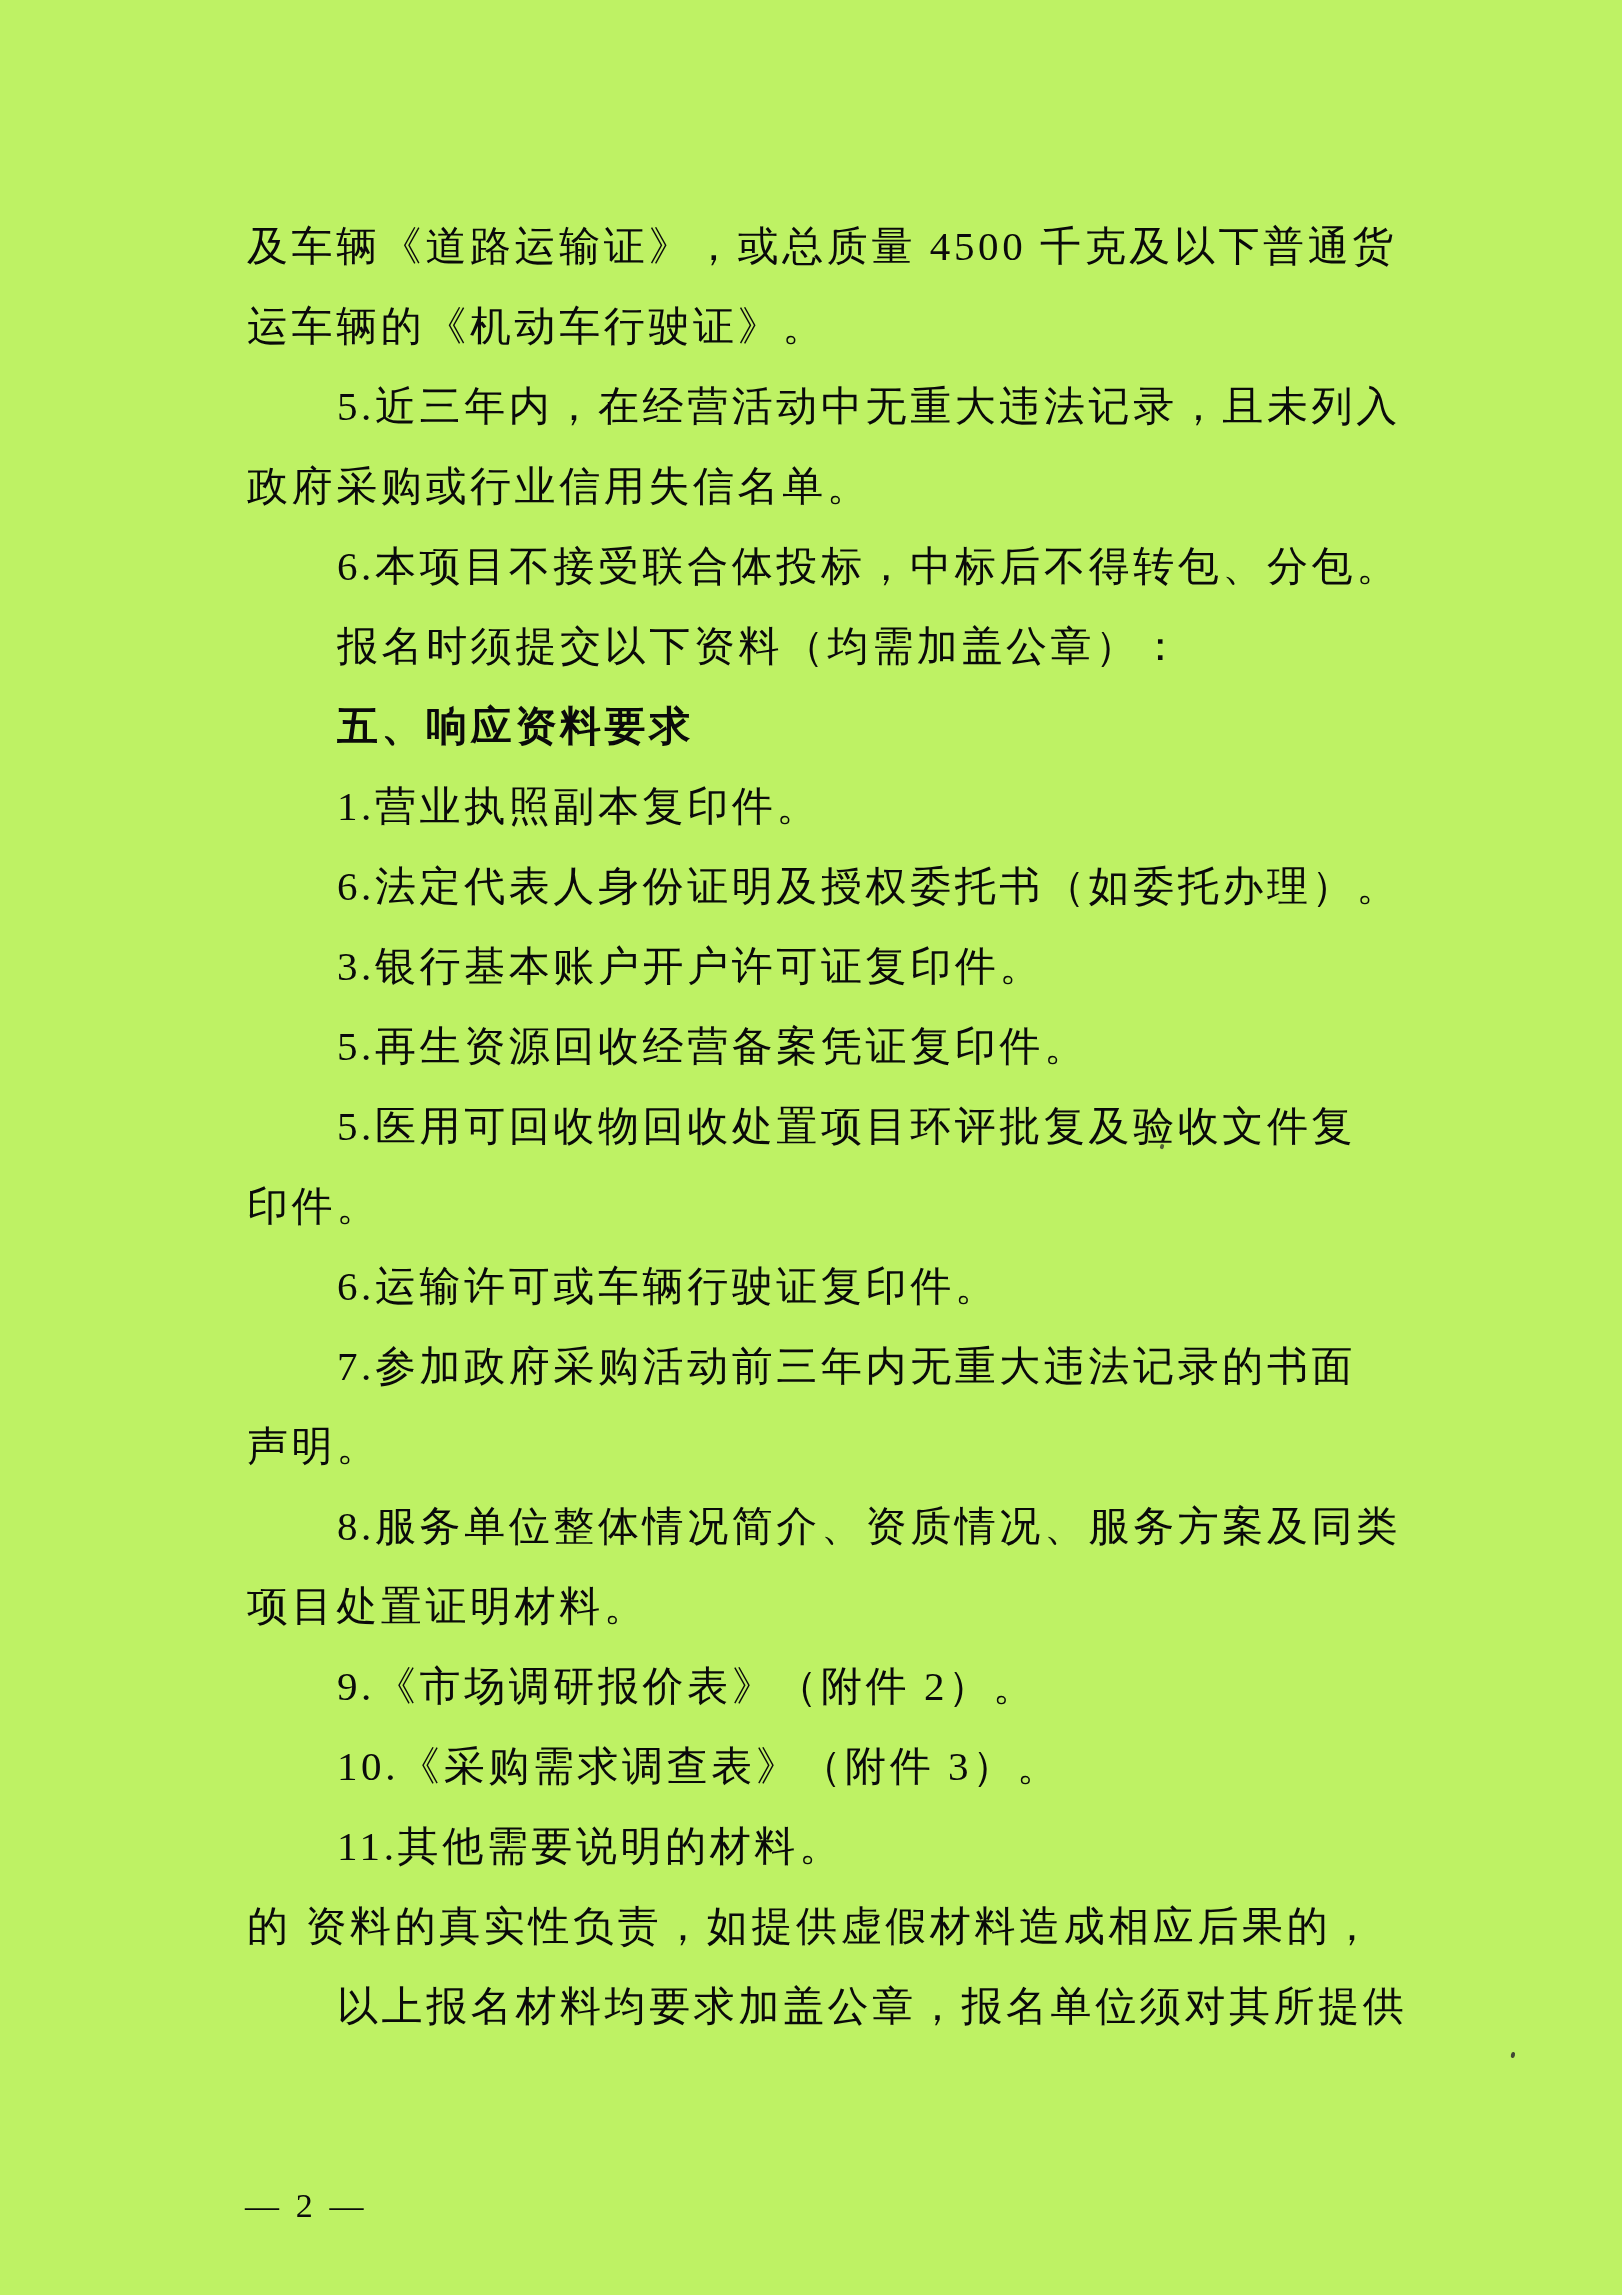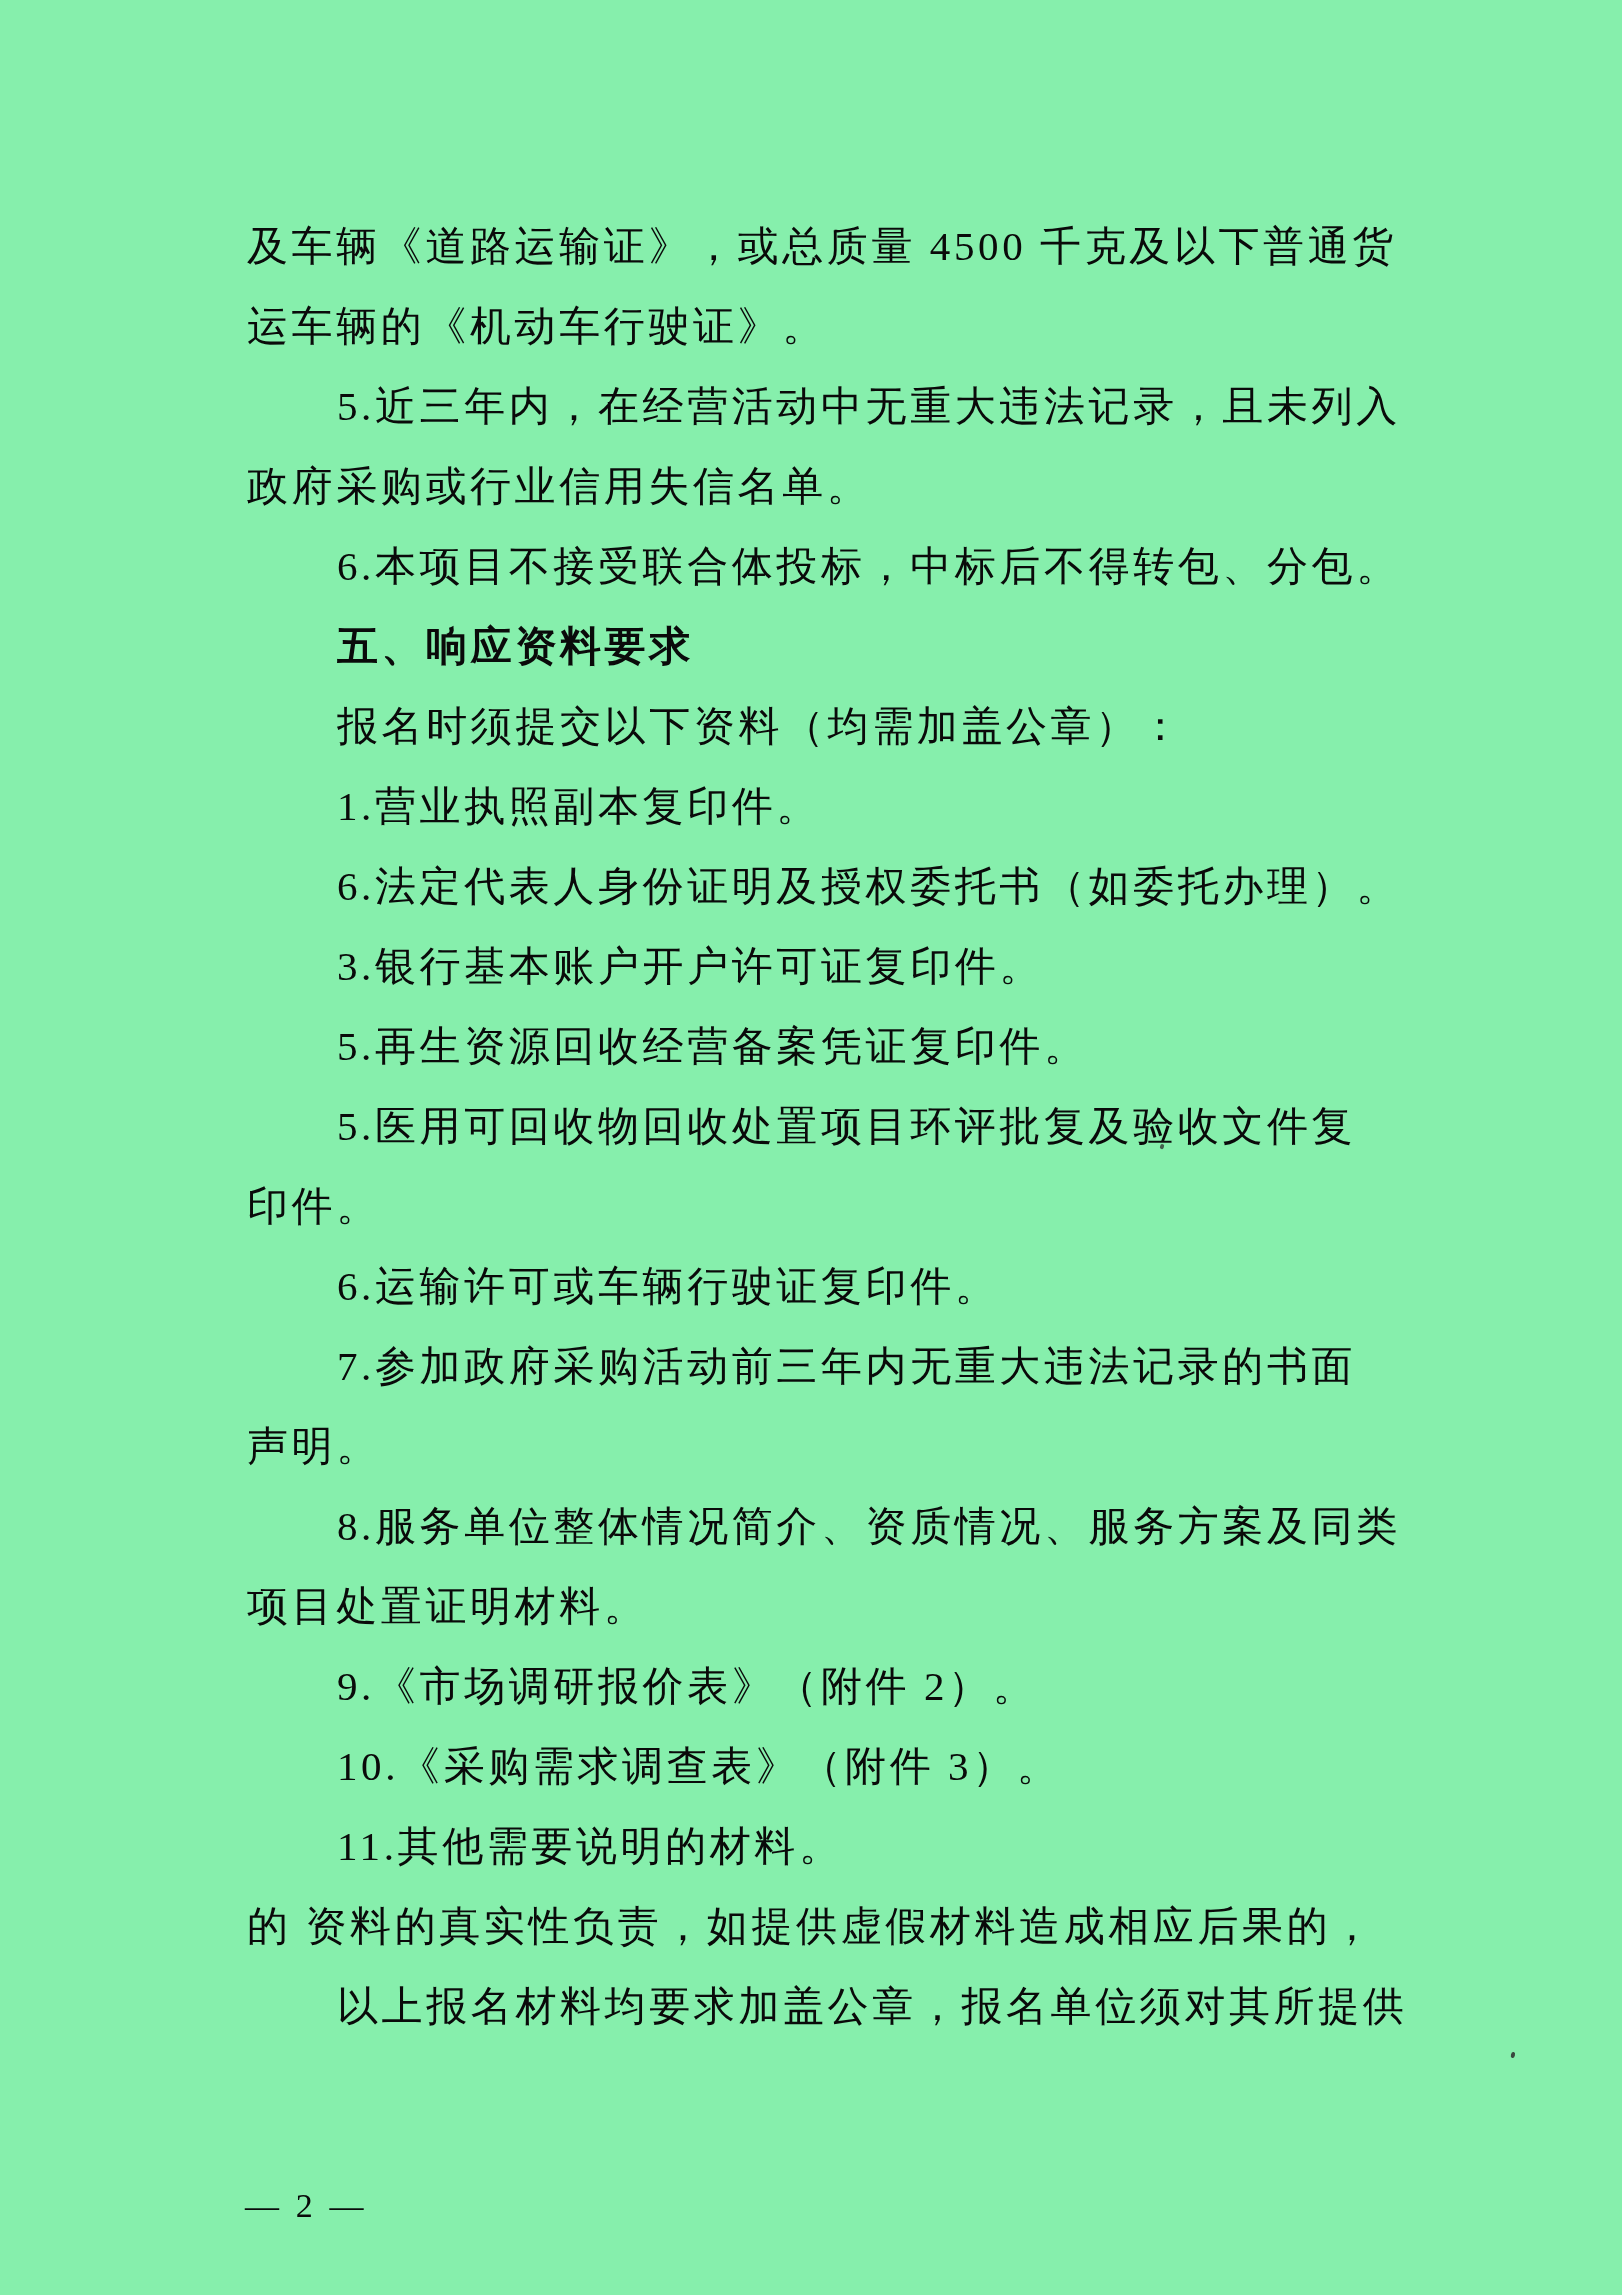--- a/index.html
+++ b/index.html
@@ -4,21 +4,21 @@
 <style>
   html, body {
     margin: 0;
     padding: 0;
     background: #e8e8e8;
   }
   .page {
     position: relative;
     width: 1622px;
     height: 2295px;
-    background: #86efac;
+    background: #bef264;
     font-family: "Liberation Serif", serif;
     color: #000000;
     overflow: hidden;
   }
   .content {
     position: absolute;
     left: 247px;
     top: 206px;
     width: 1149px;
   }
@@ -73,22 +73,22 @@
 <body>
 
 <div class="page">
 
   <div class="content" id="lines-container">
       <div class="line">及车辆《道路运输证》，或总质量 4500 千克及以下普通货</div>
       <div class="line">运车辆的《机动车行驶证》。</div>
       <div class="line indent">5.近三年内，在经营活动中无重大违法记录，且未列入</div>
       <div class="line">政府采购或行业信用失信名单。</div>
       <div class="line indent">6.本项目不接受联合体投标，中标后不得转包、分包。</div>
+      <div class="line indent">报名时须提交以下资料（均需加盖公章）：</div>
       <div class="line indent bold">五、响应资料要求</div>
-      <div class="line indent">报名时须提交以下资料（均需加盖公章）：</div>
       <div class="line indent">1.营业执照副本复印件。</div>
       <div class="line indent">6.法定代表人身份证明及授权委托书（如委托办理）。</div>
       <div class="line indent">3.银行基本账户开户许可证复印件。</div>
       <div class="line indent">5.再生资源回收经营备案凭证复印件。</div>
       <div class="line indent">5.医用可回收物回收处置项目环评批复及验收文件复</div>
       <div class="line">印件。</div>
       <div class="line indent">6.运输许可或车辆行驶证复印件。</div>
       <div class="line indent">7.参加政府采购活动前三年内无重大违法记录的书面</div>
       <div class="line">声明。</div>
       <div class="line indent">8.服务单位整体情况简介、资质情况、服务方案及同类</div>

